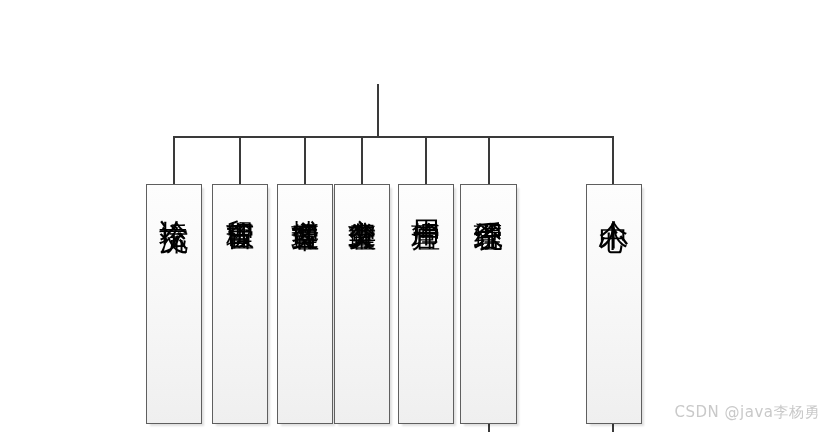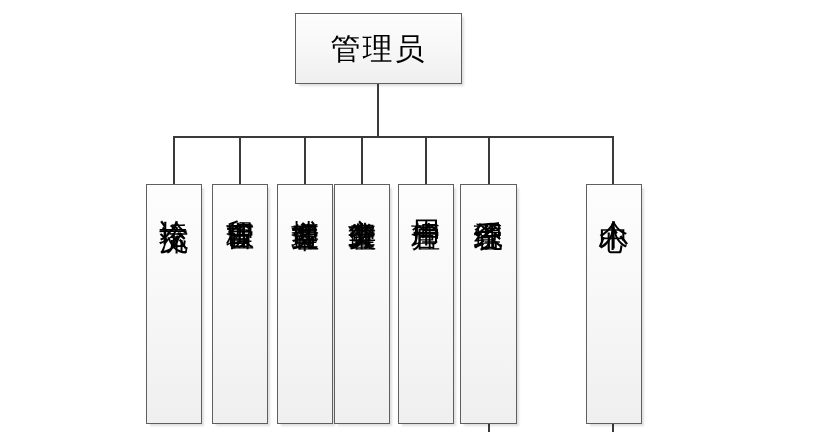--- a/index.html
+++ b/index.html
@@ -75,23 +75,20 @@
     letter-spacing: 0.5px;
     user-select: none;
     white-space: nowrap;
   }
 </style>
 </head>
 <body>
 
 <div id="canvas">
 
-  <div class="node root" style="left: 295px; top: 13px; width: 167px; height: 71px;">
-    <span>管理员</span>
-  </div>
 
   <div class="conn v" style="left: 377px; top: 84px; height: 52px;"></div>
   <div class="conn h" style="left: 174px; top: 136px; width: 439px;"></div>
 
   <div id="drops">
       <div class="conn v" style="left: 173px; top: 136px; height: 48px;"></div>
       <div class="conn v" style="left: 239px; top: 136px; height: 48px;"></div>
       <div class="conn v" style="left: 304px; top: 136px; height: 48px;"></div>
       <div class="conn v" style="left: 361px; top: 136px; height: 48px;"></div>
       <div class="conn v" style="left: 425px; top: 136px; height: 48px;"></div>
@@ -118,14 +115,15 @@
         <span class="vlabel">用户管理</span>
       </div>
       <div class="node child tall" style="left: 460px; top: 184px; width: 57px; height: 240px;">
         <span class="vlabel">系统管理</span>
       </div>
       <div class="node child tall" style="left: 586px; top: 184px; width: 56px; height: 240px;">
         <span class="vlabel">个人中心</span>
       </div>
     </div>
 
+  <div class="watermark">CSDN @java李杨勇</div>
 
 </div>
 
 </body></html>

